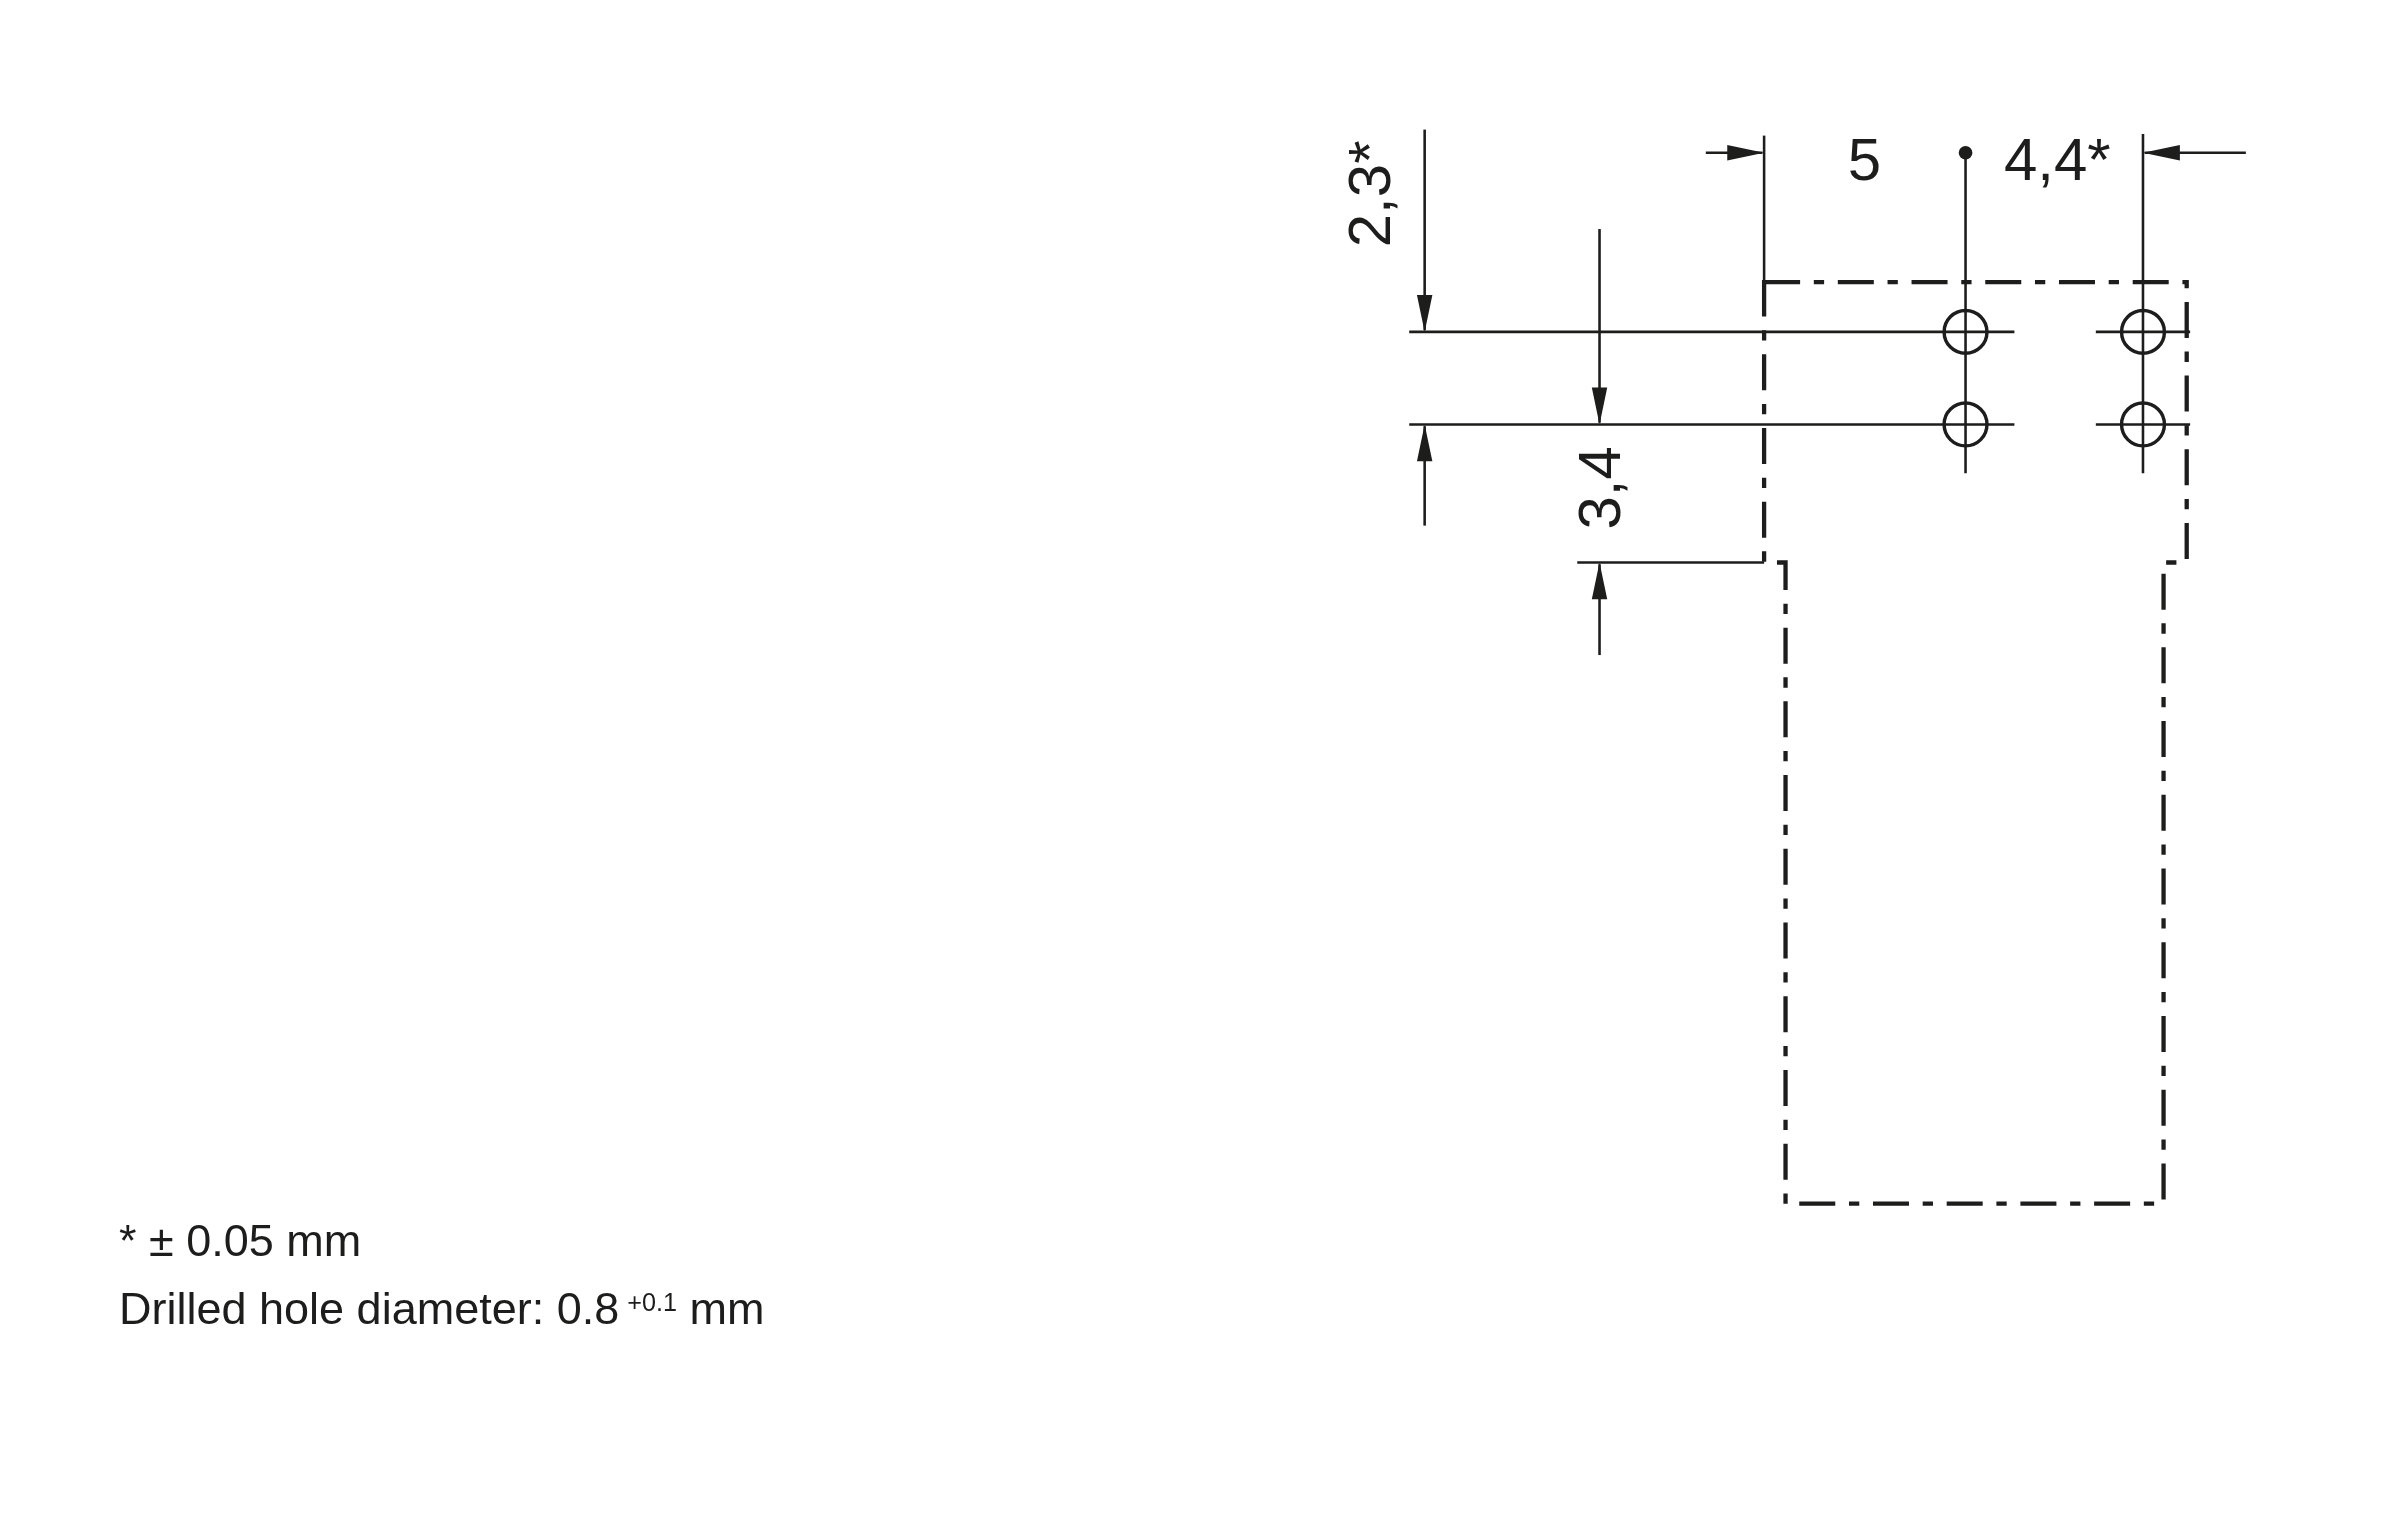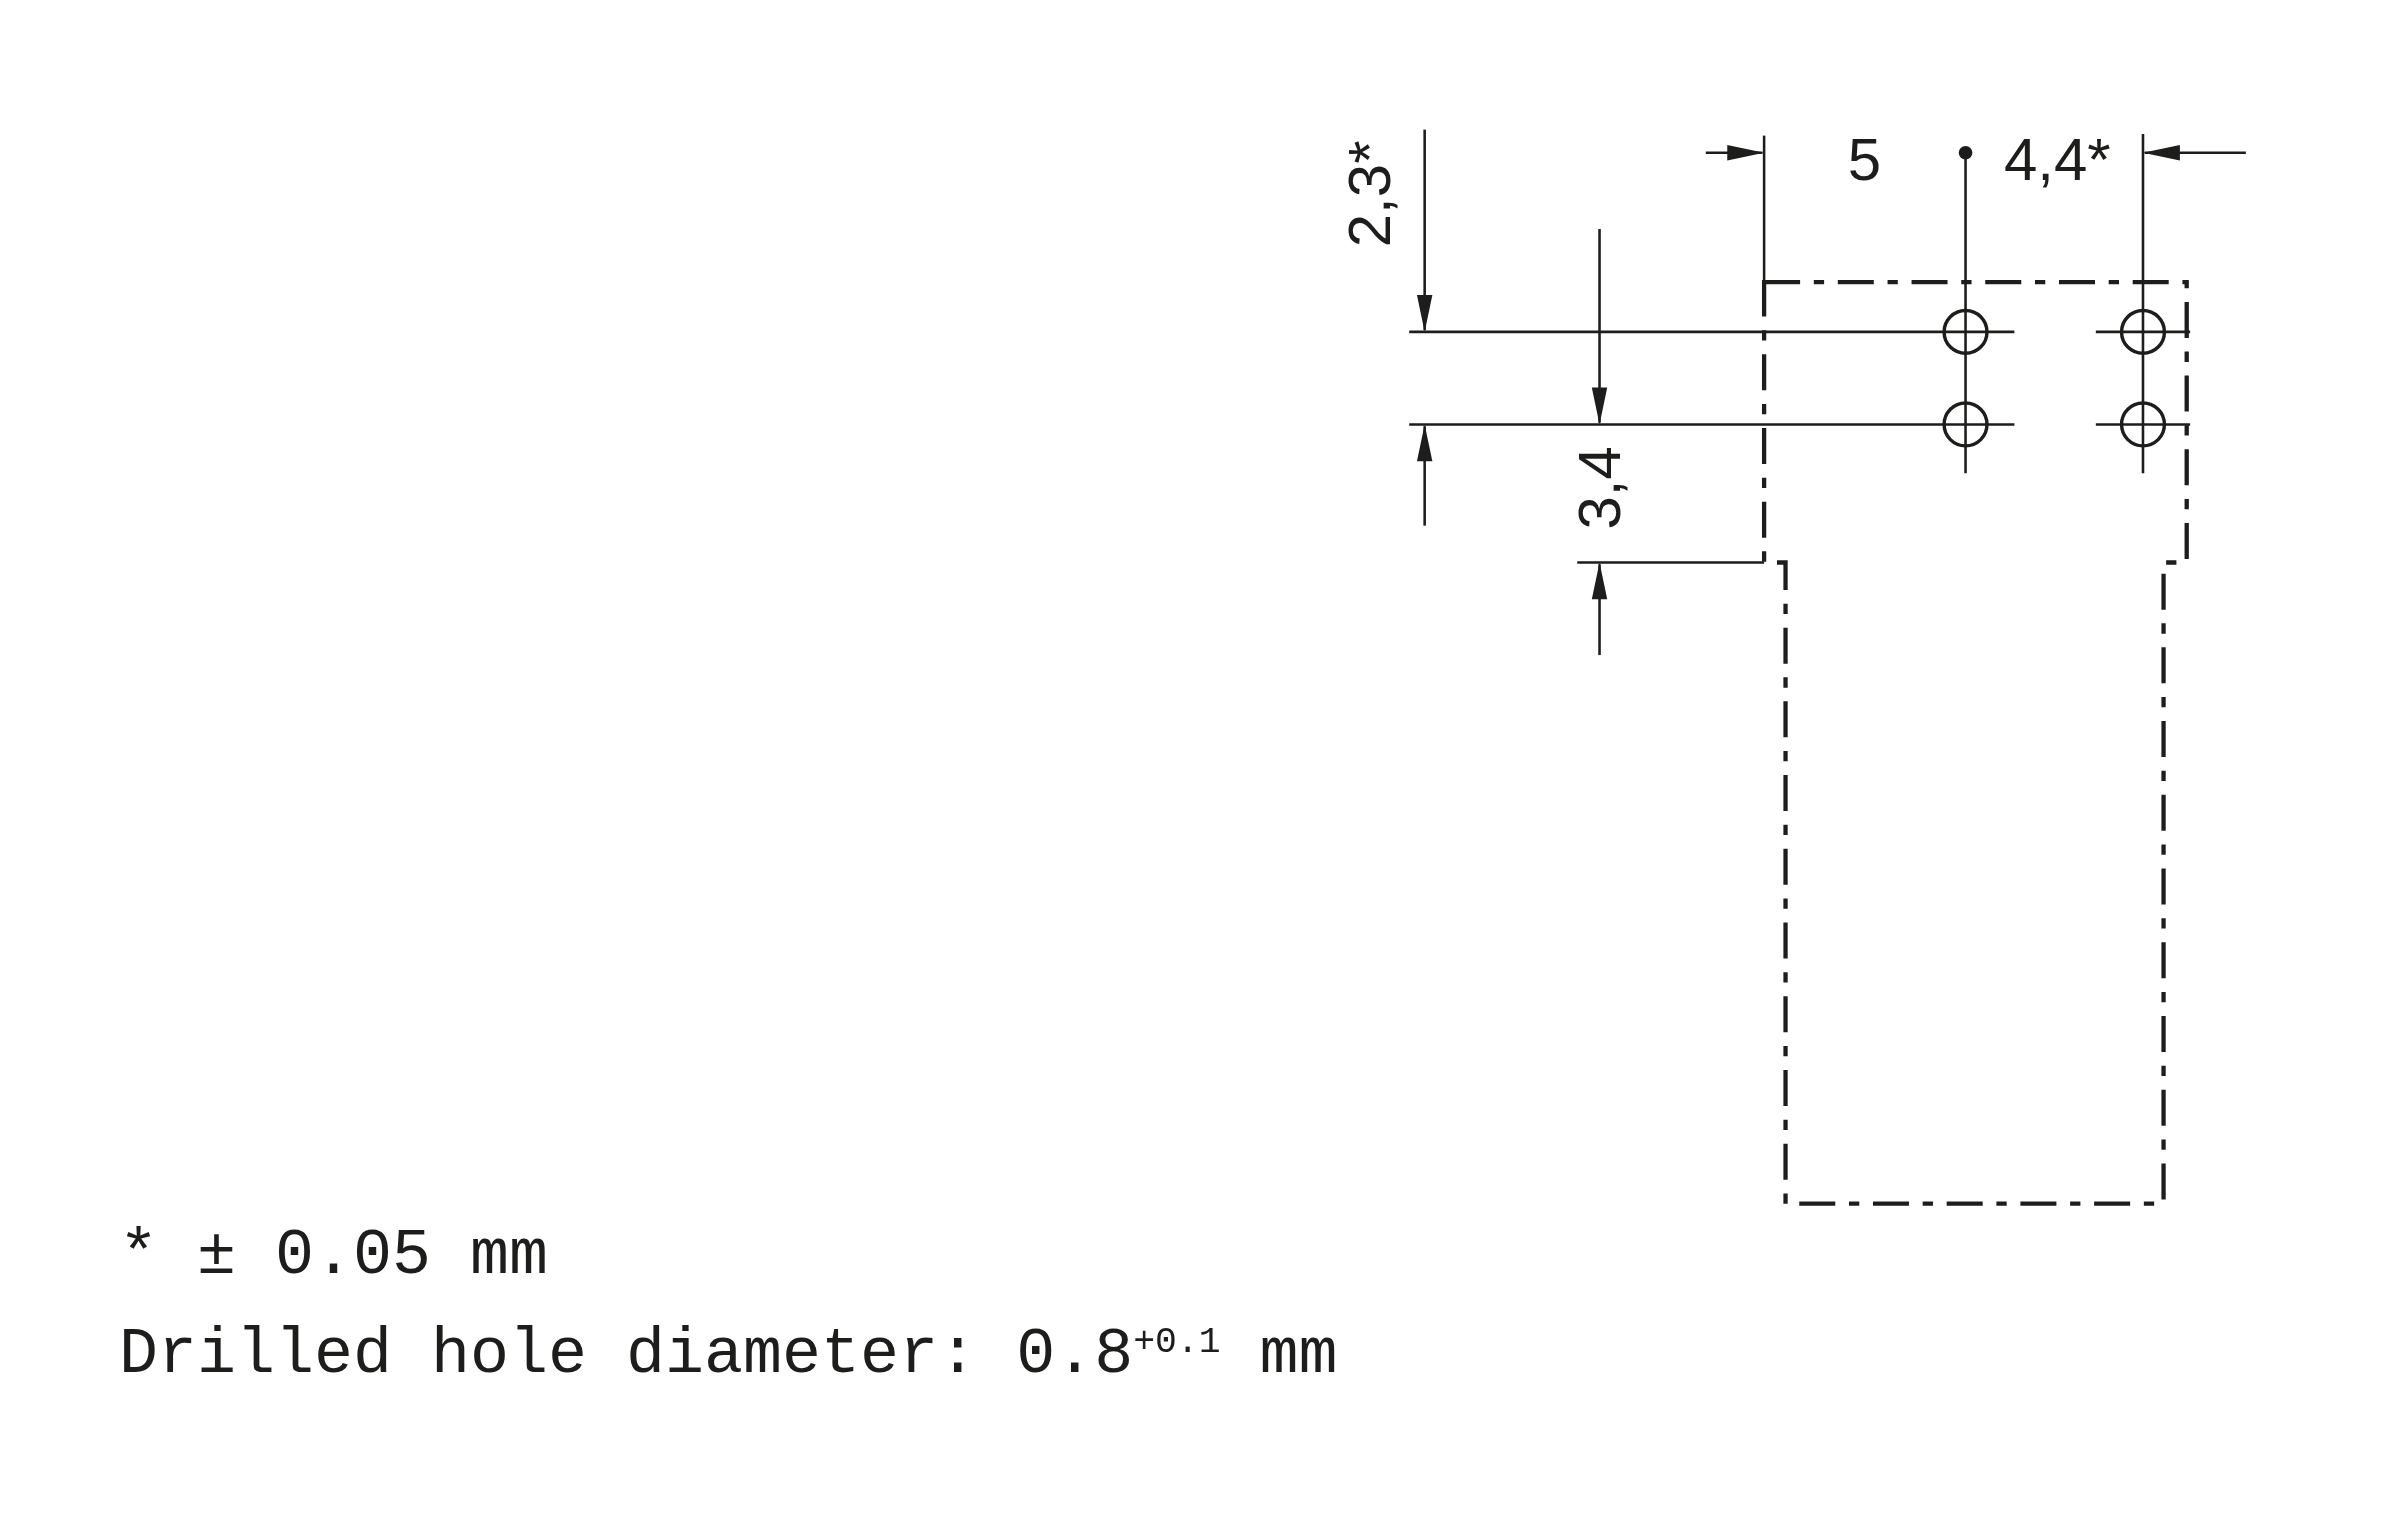--- a/index.html
+++ b/index.html
@@ -13,30 +13,30 @@
   svg.drawing { position: absolute; left: 0; top: 0; }
   .thin   { stroke: #1d1d1b; stroke-width: 3;   fill: none; }
   .outline{ stroke: #1d1d1b; stroke-width: 5;   fill: none; stroke-dasharray: 42 16 12 16; }
   .hole   { stroke: #1d1d1b; stroke-width: 4;   fill: none; }
   .arrow  { fill: #1d1d1b; stroke: none; }
   .dot    { fill: #1d1d1b; stroke: none; }
   .dimtext{ font-size: 70px; fill: #1d1d1b; font-family: "Liberation Sans", "DejaVu Sans", sans-serif; }
   .notes {
     position: absolute;
     left: 119px; top: 1207px;
-    font-size: 65px;
+    font-size: 45px;
     color: #1d1d1b;
     line-height: 1.52;
     white-space: nowrap;
-    font-family: Liberation Mono, monospace;
   }
   .notes .sup {
     font-size: 56%;
     position: relative;
     top: -0.55em;
+    margin-left: 8px;
   }
 </style>
 </head>
 <body>
 
 <svg class="drawing" width="2389" height="1539" viewBox="0 0 2787 1795" xmlns="http://www.w3.org/2000/svg">
 
   <path class="outline" d="M 2058 329 H 2551 V 656 H 2524 V 1404 H 2083 V 656 H 2058 Z"></path>
 
   <line class="thin" x1="1644" y1="387" x2="2350" y2="387"></line>

